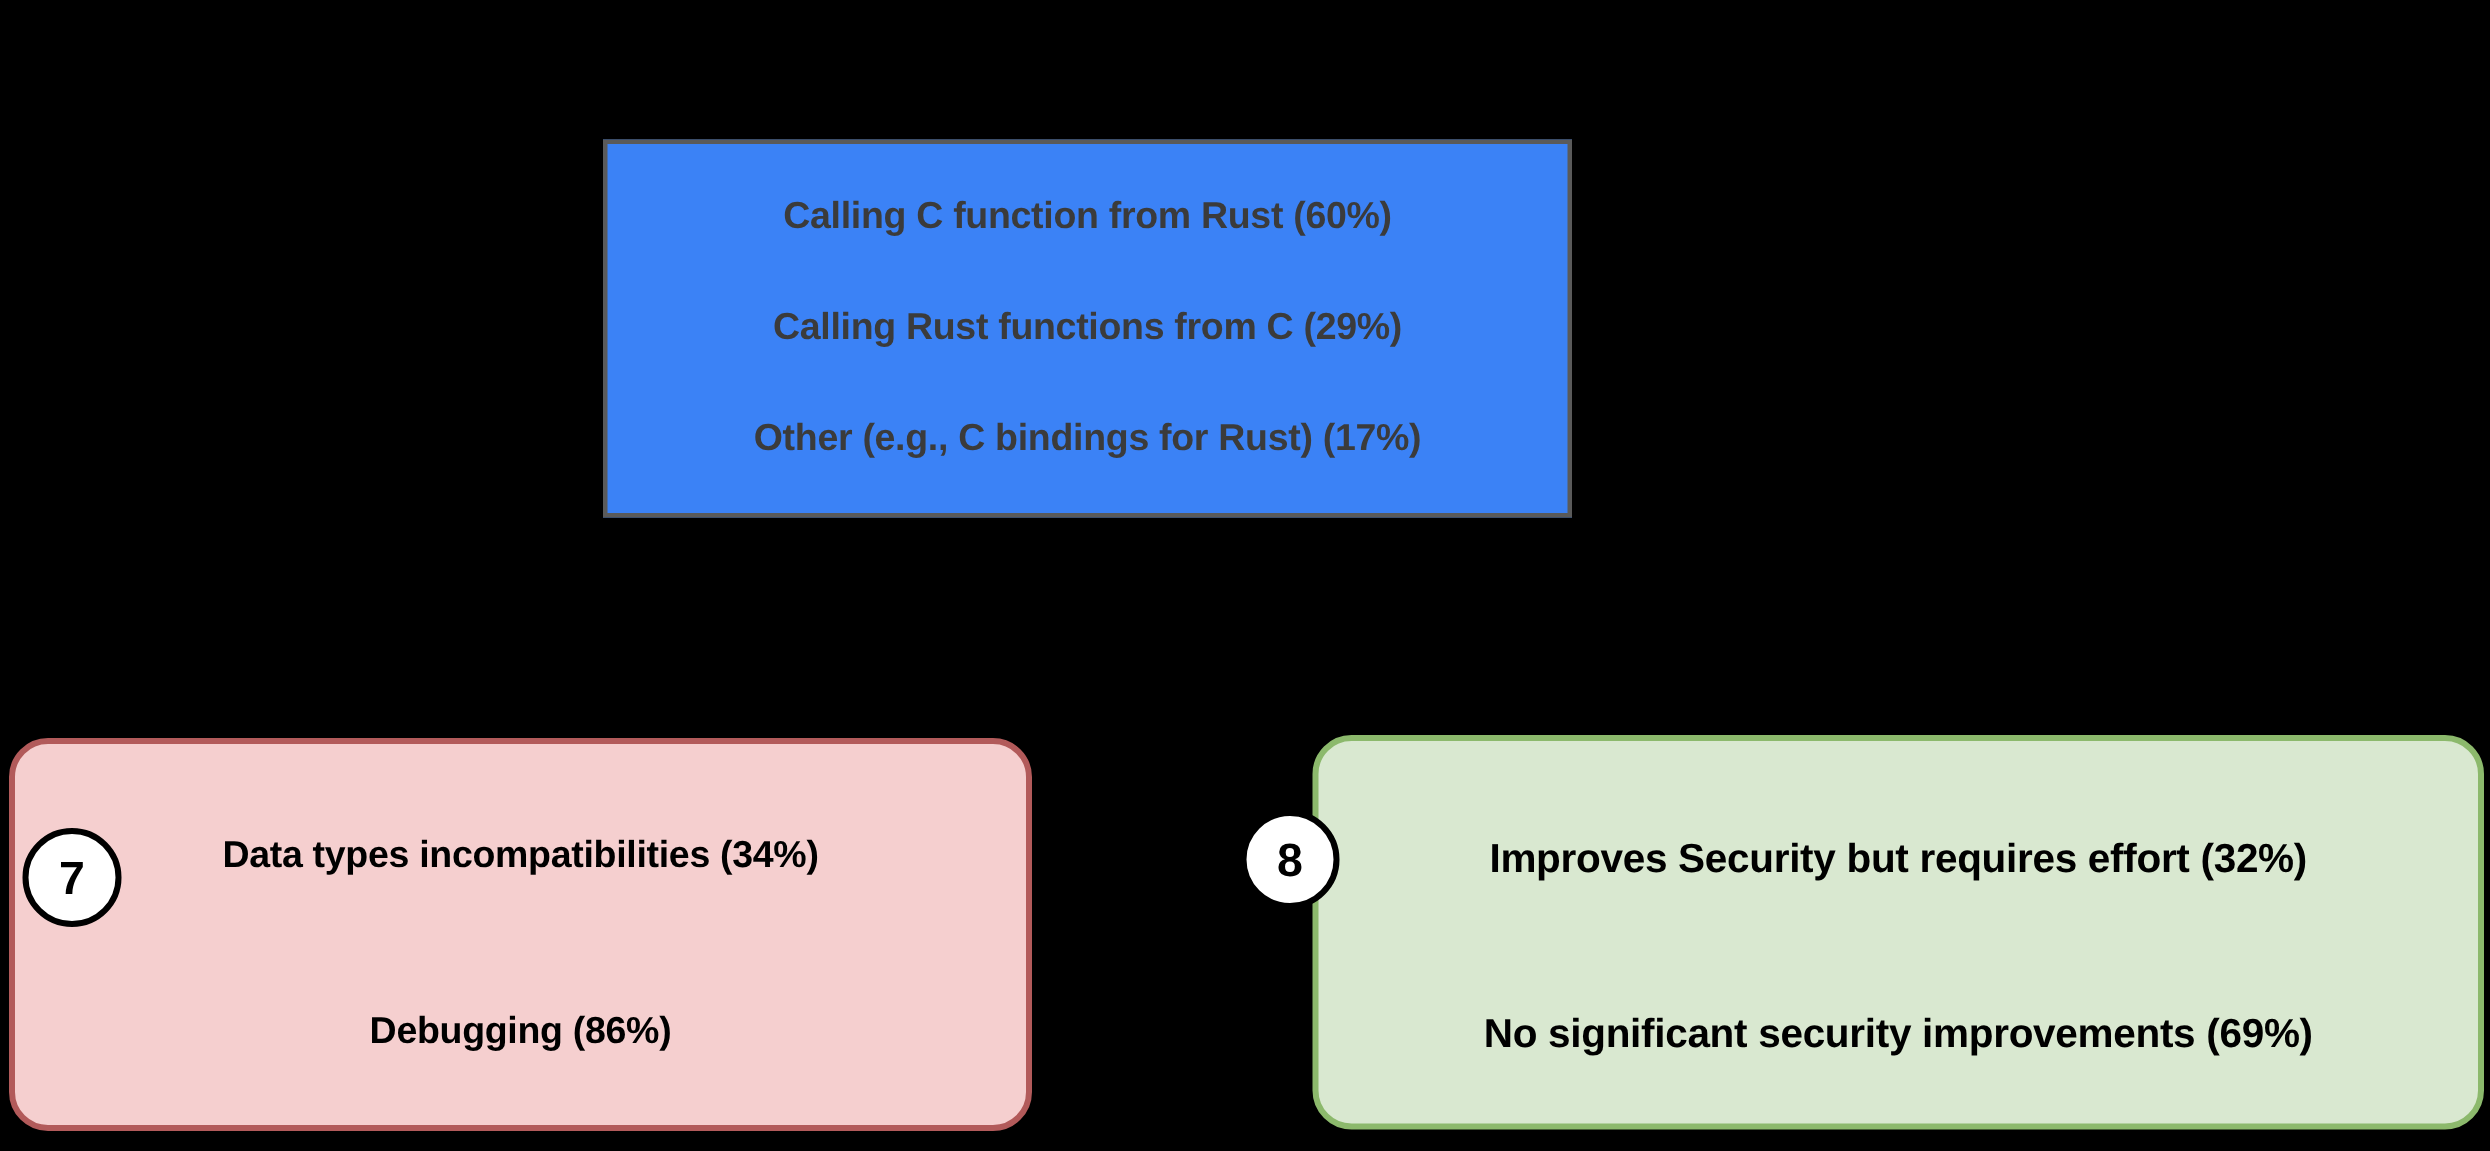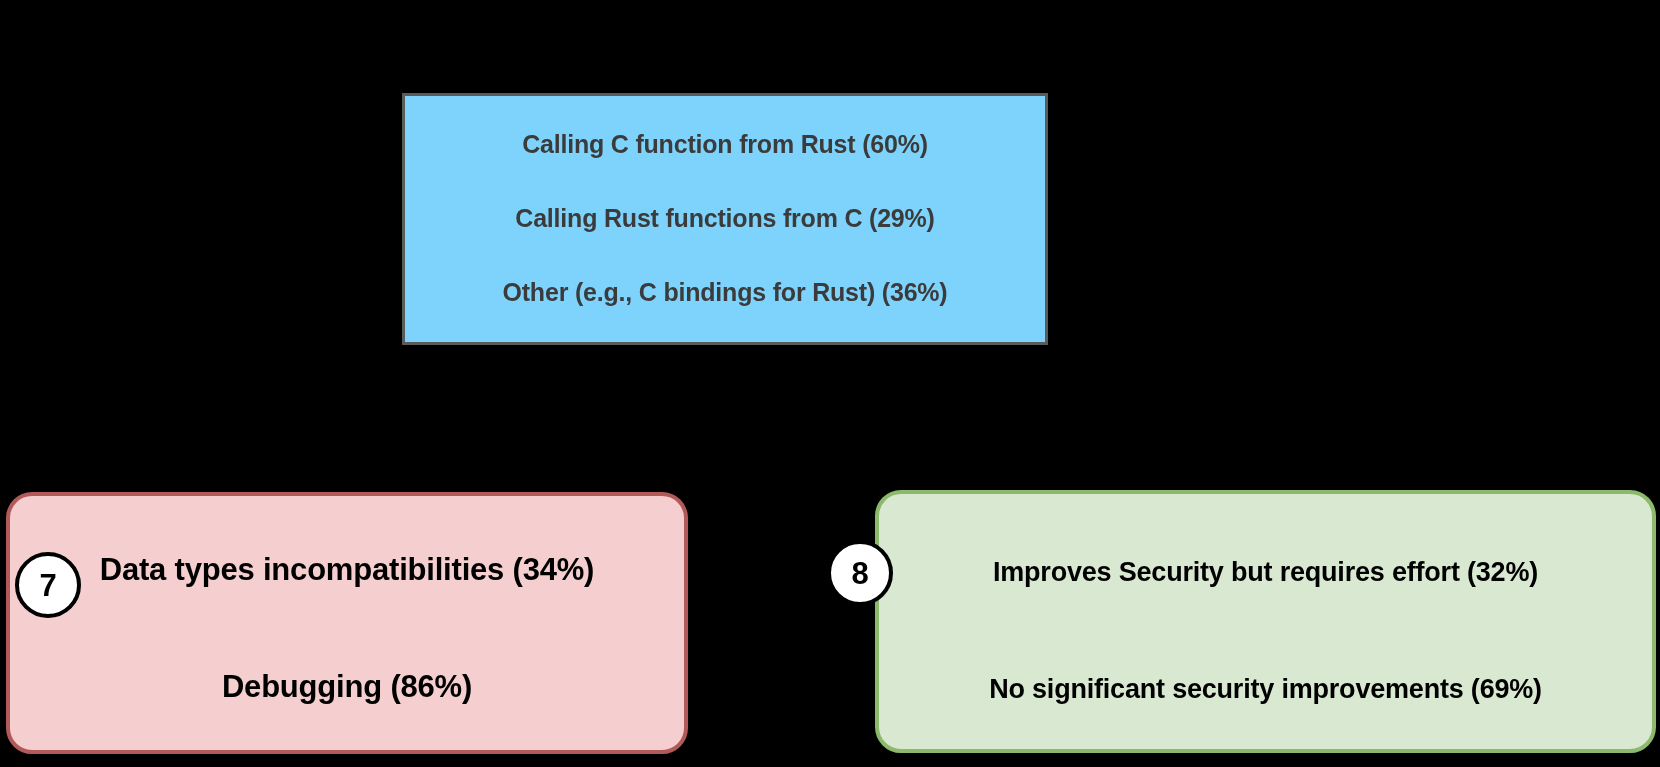--- a/index.html
+++ b/index.html
@@ -24,21 +24,21 @@
     background: #000000;
   }
 
   
   .box-top {
     position: absolute;
     left: 402px;
     top: 93px;
     width: 646px;
     height: 252px;
-    background: #7dd3fc;
+    background: #3b82f6;
     border: 3px solid #5a5a5a;
     box-sizing: border-box;
     display: flex;
     flex-direction: column;
     justify-content: space-around;
     align-items: center;
     padding: 12px 6px;
   }
   .box-top .line {
     color: #3b3b3b;
@@ -63,21 +63,21 @@
     box-sizing: border-box;
     display: flex;
     flex-direction: column;
     justify-content: space-around;
     align-items: center;
     padding: 10px 6px;
   }
   .box-pink .line {
     color: #000000;
     font-weight: bold;
-    font-size: 31px;
+    font-size: 25px;
     line-height: 1.1;
     text-align: center;
     white-space: nowrap;
     letter-spacing: -0.2px;
     margin-top: 12px;
   }
 
   
   .box-green {
     position: absolute;
@@ -127,21 +127,21 @@
   .badge-8 { left: 827px; top: 540px; }
 </style>
 </head>
 <body>
 
 <div class="canvas">
 
   <div class="box-top">
     <div class="line">Calling C function from Rust (60%)</div>
     <div class="line">Calling Rust functions from C (29%)</div>
-    <div class="line">Other (e.g., C bindings for Rust) (36%)</div>
+    <div class="line">Other (e.g., C bindings for Rust) (17%)</div>
   </div>
 
   <div class="box-pink">
     <div class="line">Data types incompatibilities (34%)</div>
     <div class="line">Debugging (86%)</div>
   </div>
 
   <div class="badge badge-7">7</div>
 
   <div class="box-green">

